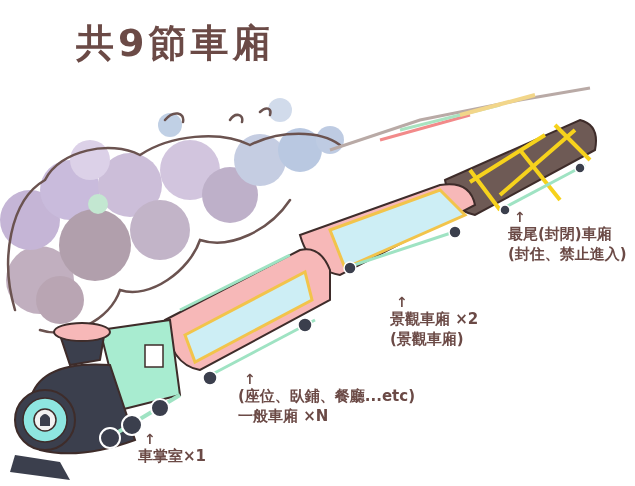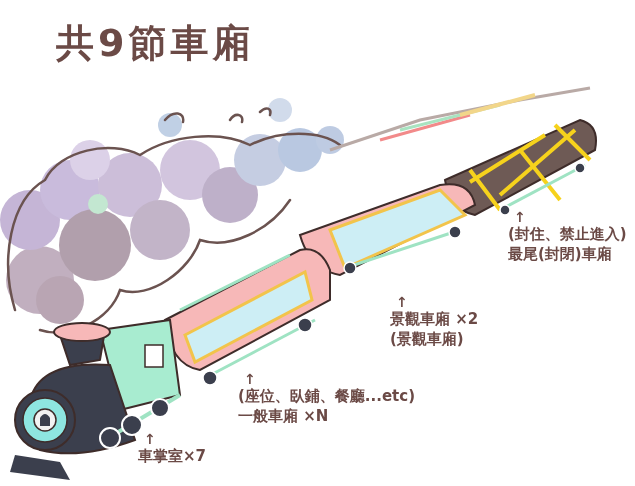--- a/index.html
+++ b/index.html
@@ -1,18 +1,18 @@
 <!DOCTYPE html>
 <html><head>
   <meta charset="utf-8">
   <style>
     html, body { margin: 0; padding: 0; background: #ffffff; }
     body { width: 635px; height: 486px; position: relative; overflow: hidden;
       font-family: "DejaVu Sans", sans-serif; }
-    .title { position: absolute; left: 56px; top: 18px; font-size: 38px; font-weight: bold;
+    .title { position: absolute; left: 76px; top: 18px; font-size: 38px; font-weight: bold;
       color: #6b4a46; letter-spacing: 4px; font-family: "DejaVu Sans", sans-serif; }
     svg.art { position: absolute; left: 0; top: 0; }
     .label { position: absolute; color: #6b4a46; font-size: 15px; font-weight: bold; line-height: 20px;
       white-space: nowrap; font-family: "DejaVu Sans", sans-serif; }
     .label .arrow { display: block; font-size: 14px; line-height: 14px; margin-left: 6px; }
   </style>
 </head>
 <body>
 
 <div class="title">共9節車廂</div>
@@ -85,32 +85,32 @@
     <path d="M 15 455 L 60 462 L 70 480 L 10 472 Z" fill="#3b3f4d"></path>
     <line x1="105" y1="440" x2="180" y2="395" stroke="#9fe3c3" stroke-width="4"></line>
     <circle cx="110" cy="438" r="10" fill="#3b3f4d" stroke="#fff" stroke-width="2"></circle>
     <circle cx="132" cy="425" r="10" fill="#3b3f4d" stroke="#fff" stroke-width="2"></circle>
     <circle cx="160" cy="408" r="9" fill="#3b3f4d" stroke="#fff" stroke-width="2"></circle>
   </g>
 </svg>
 
 <div class="label" style="left:508px; top:210px;">
   <span class="arrow">↑</span>
+  <div>最尾(封閉)車廂</div>
   <div>(封住、禁止進入)</div>
-  <div>最尾(封閉)車廂</div>
 </div>
 
 <div class="label" style="left:390px; top:295px;">
   <span class="arrow">↑</span>
   <div>景觀車廂 ×2</div>
   <div>(景觀車廂)</div>
 </div>
 
 <div class="label" style="left:238px; top:372px;">
   <span class="arrow">↑</span>
   <div>(座位、臥鋪、餐廳...etc)</div>
   <div>一般車廂 ×N</div>
 </div>
 
 <div class="label" style="left:138px; top:432px;">
   <span class="arrow">↑</span>
-  <div>車掌室×7</div>
+  <div>車掌室×1</div>
 </div>
 
 </body></html>

